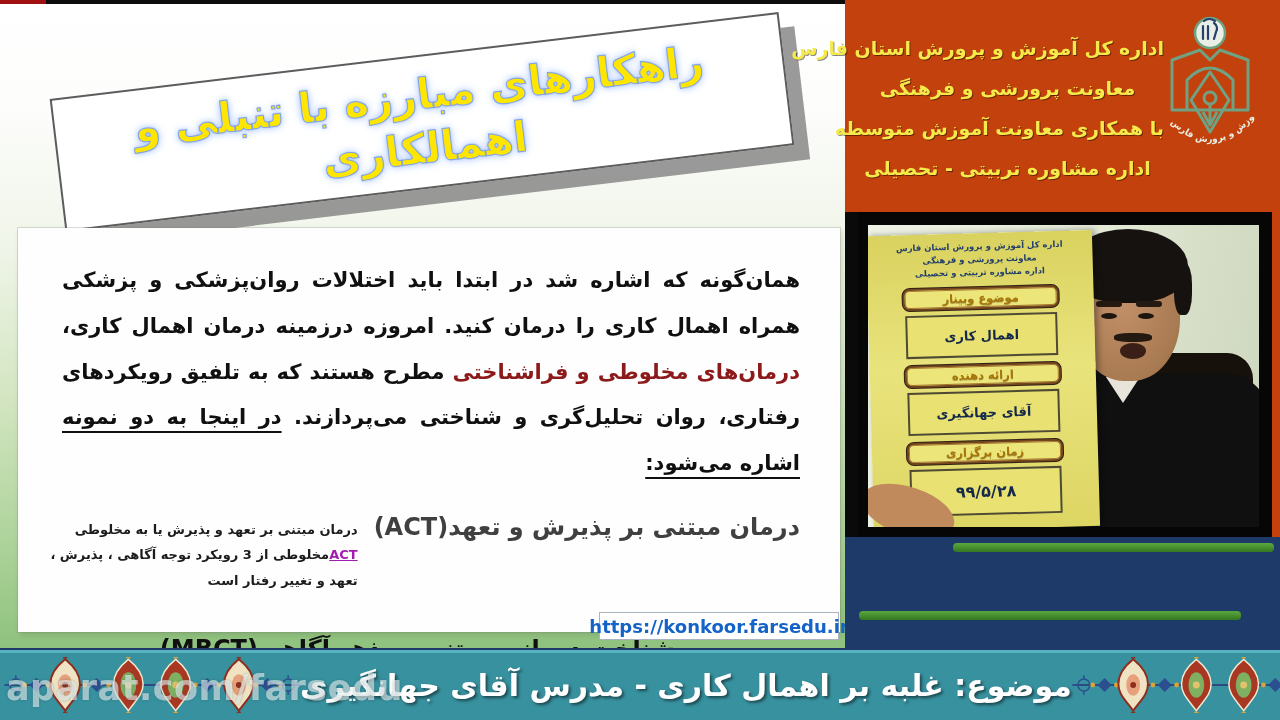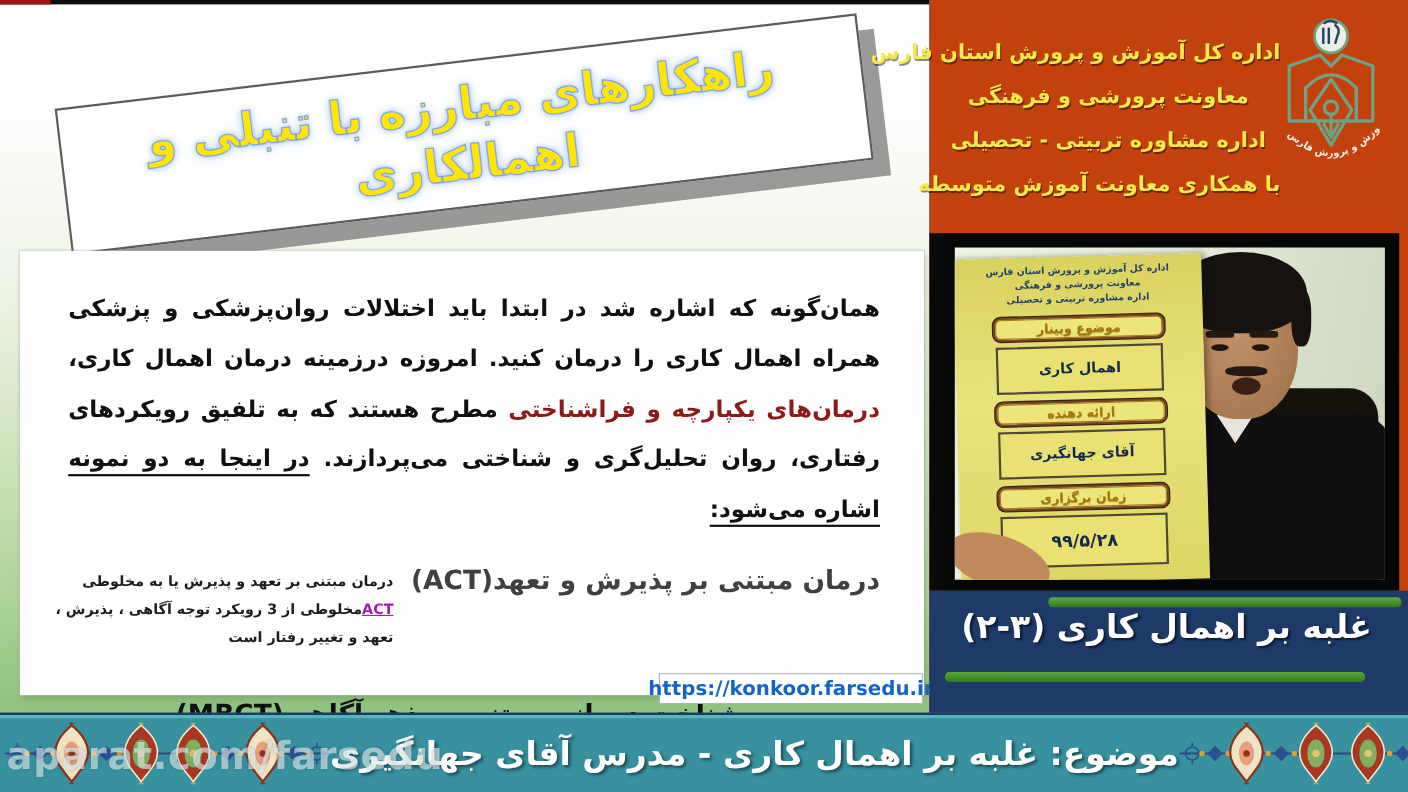--- a/index.html
+++ b/index.html
@@ -134,43 +134,43 @@
 <div class="slide">
   <div class="slide-topline"></div>
   <div class="slide-topline-red"></div>
 
   <div class="title-banner">
     <div class="title-text">راهکارهای مبارزه با تنبلی و اهمالکاری</div>
   </div>
 
   <div class="content-box">
     <div class="para">
-      <span>همان‌گونه که اشاره شد در ابتدا باید اختلالات روان‌پزشکی و پزشکی همراه اهمال کاری را درمان کنید. امروزه درزمینه درمان اهمال کاری، </span><span class="red">درمان‌های یکپارچه و فراشناختی</span><span> مطرح هستند که به تلفیق رویکردهای رفتاری، روان تحلیل‌گری و شناختی می‌پردازند. </span><span class="ul">در اینجا به دو نمونه اشاره می‌شود:</span>
+      <span>همان‌گونه که اشاره شد در ابتدا باید اختلالات روان‌پزشکی و پزشکی همراه اهمال کاری را درمان کنید. امروزه درزمینه درمان اهمال کاری، </span><span class="red">درمان‌های مخلوطی و فراشناختی</span><span> مطرح هستند که به تلفیق رویکردهای رفتاری، روان تحلیل‌گری و شناختی می‌پردازند. </span><span class="ul">در اینجا به دو نمونه اشاره می‌شود:</span>
     </div>
 
     <div class="act-row">
       <div class="act-heading">درمان مبتنی بر پذیرش و تعهد(ACT)</div>
       <div class="act-note">
         <span>درمان مبتنی بر تعهد و پذیرش یا به مخلوطی </span><span class="act-link">ACT</span><span>مخلوطی از 3 رویکرد توجه آگاهی ، پذیرش ، تعهد و تغییر رفتار است</span>
       </div>
     </div>
 
     <div class="mbct">و شناخت درمانی مبتنی بر ذهن‌آگاهی(MBCT)</div>
   </div>
 
   <div class="url-bar">https://konkoor.farsedu.ir</div>
 </div>
 
 <div class="sidebar">
 
   <div class="org-lines">
     <div>اداره کل آموزش و پرورش استان فارس</div>
     <div>معاونت پرورشی و فرهنگی</div>
+    <div>با همکاری معاونت آموزش متوسطه</div>
     <div>اداره مشاوره تربیتی -  تحصیلی</div>
-    <div>با همکاری معاونت آموزش متوسطه</div>
   </div>
 
   <div class="logo-box">
     <svg viewBox="0 0 104 150" width="104" height="150">
       <circle cx="52" cy="21" r="15" fill="#e9efe4" stroke="#6fa283" stroke-width="2.5"></circle>
       <g stroke="#27406e" stroke-width="2.2" fill="none" stroke-linecap="round">
         <path d="M45,14 v13"></path>
           <path d="M50,14 v13"></path>
         <path d="M56,11 c3,2 4,6 2,9 l-2,7"></path>
         <path d="M46,9 q5,-4 11,0"></path>
@@ -240,21 +240,20 @@
         <div class="poster-label">زمان برگزاری</div>
         <div class="poster-value date">۹۹/۵/۲۸</div>
       </div>
 
       <div class="hand"></div>
     </div>
   </div>
 
   <div class="lower-title">
     <div class="green-bar top"></div>
-    <div class="lower-text">غلبه بر اهمال کاری (⁦۲-۳⁩)</div>
     <div class="green-bar bottom"></div>
   </div>
 </div>
 
 <div class="bottom-banner">
   <svg class="ornament" viewBox="0 0 300 56">
     <defs>
       <path id="petalA" d="M0,-26 C10,-18 15,-10 15,-1 C15,9 9,14 0,26 C-9,14 -15,9 -15,-1 C-15,-10 -10,-18 0,-26 Z"></path>
       <g id="motif-cream">
         <use href="#petalA" fill="#efe3c4" stroke="#8e2f1e" stroke-width="2"></use>

